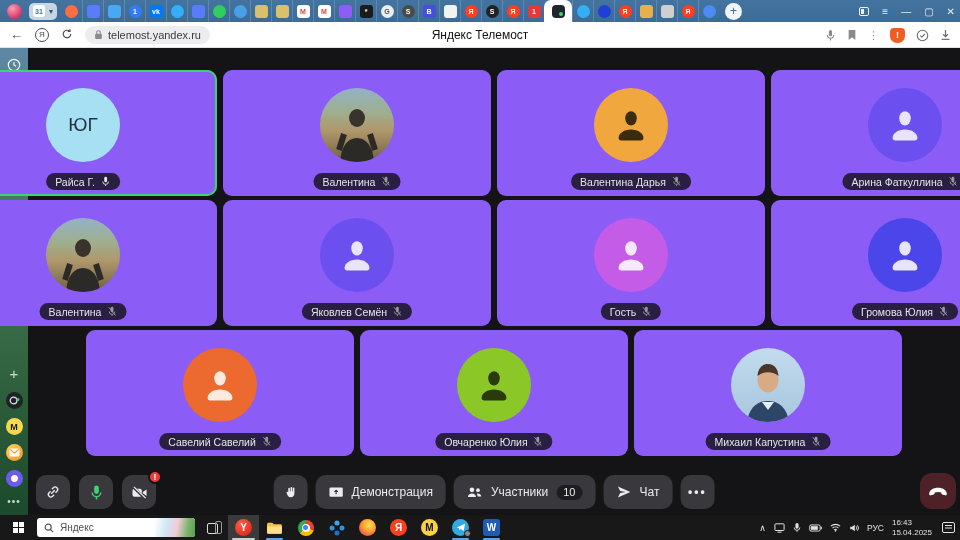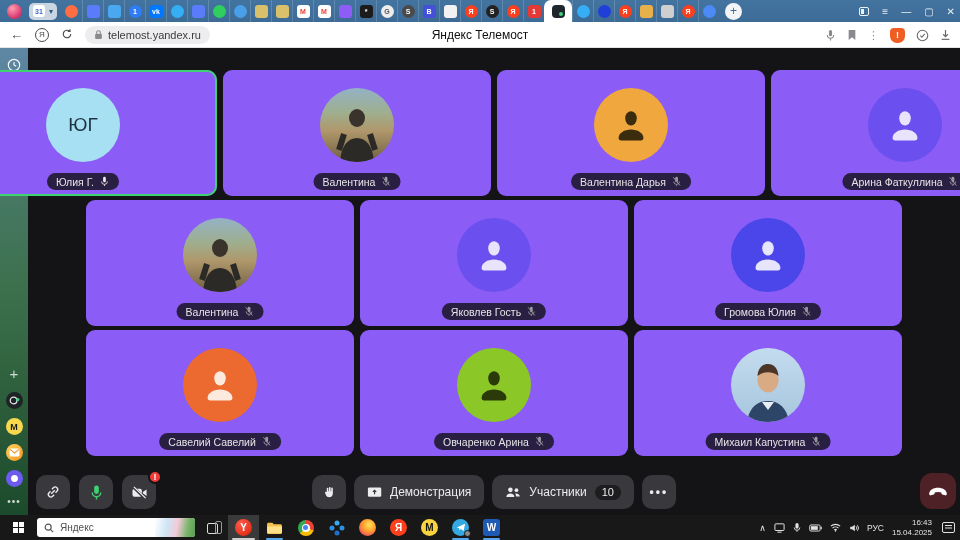--- a/index.html
+++ b/index.html
@@ -74,21 +74,21 @@
   .tvico{width:15px;height:13px;position:relative;margin:0 6px}
   .tvico::before{content:'';position:absolute;left:0;top:2px;width:9px;height:9px;border:1.3px solid #dcdcdc;border-radius:2px}
   .tvico::after{content:'';position:absolute;right:0;top:0;width:5px;height:11px;border:1.3px solid #9a9a9a;border-radius:2px}
   .apps{display:flex;align-items:center}
   .app{width:31px;height:25px;display:flex;align-items:center;justify-content:center;position:relative}
   .app.active{background:#3a3a3a}
   .app.open::after{content:'';position:absolute;bottom:0;left:7px;right:7px;height:2px;background:#58a6e8;border-radius:1px}
   .app.active::after{content:'';position:absolute;bottom:0;left:4px;right:4px;height:2px;background:#cfcfcf;border-radius:1px}
   .aico{width:17px;height:17px;border-radius:50%;display:flex;align-items:center;justify-content:center;font-size:10px;font-weight:bold;color:#fff}
   .tray{margin-left:auto;display:flex;align-items:center;gap:8px;color:#e2e2e2;font-size:8.5px}
-  .clockbox{text-align:right;line-height:1.25;font-size:8px}
+  .clockbox{text-align:left;line-height:1.25;font-size:8px}
   .notifico{width:13px;height:11px;border:1.2px solid #e2e2e2;border-radius:2px;position:relative;margin-left:2px}
   .notifico::after{content:'';position:absolute;left:2px;top:2px;right:2px;height:1.2px;background:#e2e2e2;box-shadow:0 2.5px 0 #e2e2e2}
 </style>
 </head>
 <body>
 
 <div class="screen">
 
   <div class="tabstrip">
     <div class="browser-logo"></div>
@@ -292,21 +292,21 @@
         </span>
       <span class="dots3">•••</span>
     </div>
   </div>
 
   <div class="main">
     <div class="prow" id="prow0">
         <div class="tile activeSpeaker">
           <div class="avatar initials" style="background: rgb(167, 223, 243); color: rgb(31, 50, 64);">ЮГ</div>
           <div class="pill">
-            <span>Юлия Г.</span>
+            <span>Райса Г.</span>
             <span style="display: flex;">
               <svg width="11" height="11" viewBox="0 0 16 16">
                 <rect x="6" y="1.2" width="4" height="8" rx="2" fill="#e9e9eb"></rect>
                 <path d="M3.8 8a4.2 4.2 0 008.4 0" fill="none" stroke="#e9e9eb" stroke-width="1.3"></path>
                 <line x1="8" y1="12.4" x2="8" y2="14.6" stroke="#e9e9eb" stroke-width="1.3"></line>
               </svg>
             </span>
           </div>
         </div>
         <div class="tile">
@@ -390,21 +390,40 @@
           </div>
         </div>
         <div class="tile">
           <div class="avatar" style="background: rgb(107, 80, 239);">
             <svg width="42" height="42" viewBox="0 0 24 24">
               <ellipse cx="12" cy="8.2" rx="3.3" ry="4.1" fill="#e9e4fb"></ellipse>
               <path d="M4.9 19.4c0-2.9 3.3-4.9 7.1-4.9s7.1 2 7.1 4.9c0 .8-.6 1.4-1.4 1.4H6.3c-.8 0-1.4-.6-1.4-1.4z" fill="#e9e4fb"></path>
             </svg>
           </div>
           <div class="pill">
-            <span>Яковлев Гость</span>
+            <span>Яковлев Семён</span>
+            <span style="display: flex;">
+              <svg width="11" height="11" viewBox="0 0 16 16">
+                <rect x="6" y="1.2" width="4" height="8" rx="2" fill="#97979d"></rect>
+                <path d="M3.8 8a4.2 4.2 0 008.4 0" fill="none" stroke="#97979d" stroke-width="1.3"></path>
+                <line x1="8" y1="12.4" x2="8" y2="14.6" stroke="#97979d" stroke-width="1.3"></line>
+                <line x1="3.2" y1="1.8" x2="13" y2="13.8" stroke="#97979d" stroke-width="1.4"></line>
+              </svg>
+            </span>
+          </div>
+        </div>
+        <div class="tile">
+          <div class="avatar" style="background: rgb(196, 92, 232);">
+            <svg width="42" height="42" viewBox="0 0 24 24">
+              <ellipse cx="12" cy="8.2" rx="3.3" ry="4.1" fill="#f7e9fc"></ellipse>
+              <path d="M4.9 19.4c0-2.9 3.3-4.9 7.1-4.9s7.1 2 7.1 4.9c0 .8-.6 1.4-1.4 1.4H6.3c-.8 0-1.4-.6-1.4-1.4z" fill="#f7e9fc"></path>
+            </svg>
+          </div>
+          <div class="pill">
+            <span>Гость</span>
             <span style="display: flex;">
               <svg width="11" height="11" viewBox="0 0 16 16">
                 <rect x="6" y="1.2" width="4" height="8" rx="2" fill="#97979d"></rect>
                 <path d="M3.8 8a4.2 4.2 0 008.4 0" fill="none" stroke="#97979d" stroke-width="1.3"></path>
                 <line x1="8" y1="12.4" x2="8" y2="14.6" stroke="#97979d" stroke-width="1.3"></line>
                 <line x1="3.2" y1="1.8" x2="13" y2="13.8" stroke="#97979d" stroke-width="1.4"></line>
               </svg>
             </span>
           </div>
         </div>
@@ -449,21 +468,21 @@
           </div>
         </div>
         <div class="tile">
           <div class="avatar" style="background: rgb(139, 200, 39);">
             <svg width="42" height="42" viewBox="0 0 24 24">
               <ellipse cx="12" cy="8.2" rx="3.3" ry="4.1" fill="#2a3a08"></ellipse>
               <path d="M4.9 19.4c0-2.9 3.3-4.9 7.1-4.9s7.1 2 7.1 4.9c0 .8-.6 1.4-1.4 1.4H6.3c-.8 0-1.4-.6-1.4-1.4z" fill="#2a3a08"></path>
             </svg>
           </div>
           <div class="pill">
-            <span>Овчаренко Арина</span>
+            <span>Овчаренко Юлия</span>
             <span style="display: flex;">
               <svg width="11" height="11" viewBox="0 0 16 16">
                 <rect x="6" y="1.2" width="4" height="8" rx="2" fill="#97979d"></rect>
                 <path d="M3.8 8a4.2 4.2 0 008.4 0" fill="none" stroke="#97979d" stroke-width="1.3"></path>
                 <line x1="8" y1="12.4" x2="8" y2="14.6" stroke="#97979d" stroke-width="1.3"></line>
                 <line x1="3.2" y1="1.8" x2="13" y2="13.8" stroke="#97979d" stroke-width="1.4"></line>
               </svg>
             </span>
           </div>
         </div>
@@ -531,20 +550,26 @@
       </div>
       <div class="mbtn mpill">
         <svg width="16" height="13" viewBox="0 0 18 14">
             <circle cx="6" cy="4" r="2.6" fill="#ececee"></circle>
             <path d="M1.5 12c0-2.3 2-3.8 4.5-3.8s4.5 1.5 4.5 3.8z" fill="#ececee"></path>
             <circle cx="12.8" cy="4.4" r="2.1" fill="#ececee"></circle>
             <path d="M11.5 8.2c2.4-.4 5 1 5 3.3h-4" fill="#ececee"></path>
           </svg>
         <span>Участники</span>
         <span class="mcount">10</span>
+      </div>
+      <div class="mbtn mpill">
+        <svg width="15" height="14" viewBox="0 0 18 16">
+            <path d="M1.5 14.5L16.5 8 1.5 1.5l2.8 5.2L11 8l-6.7 1.3z" fill="#ececee"></path>
+          </svg>
+        <span>Чат</span>
       </div>
       <div class="mbtn dots-btn">•••</div>
     </div>
 
     <div class="endcall">
       <svg width="20" height="10" viewBox="0 0 22 11">
           <path d="M1.2 8.2C2 4.4 6 2 11 2s9 2.4 9.8 6.2l-.3 1.2c-.2.7-.9 1.1-1.6.9l-3.2-.9c-.6-.2-1-.7-1-1.3v-1c-1-.4-2.3-.6-3.7-.6s-2.7.2-3.7.6v1c0 .6-.4 1.1-1 1.3l-3.2.9c-.7.2-1.4-.2-1.6-.9z" fill="#fff"></path>
         </svg>
     </div>
   </div>

